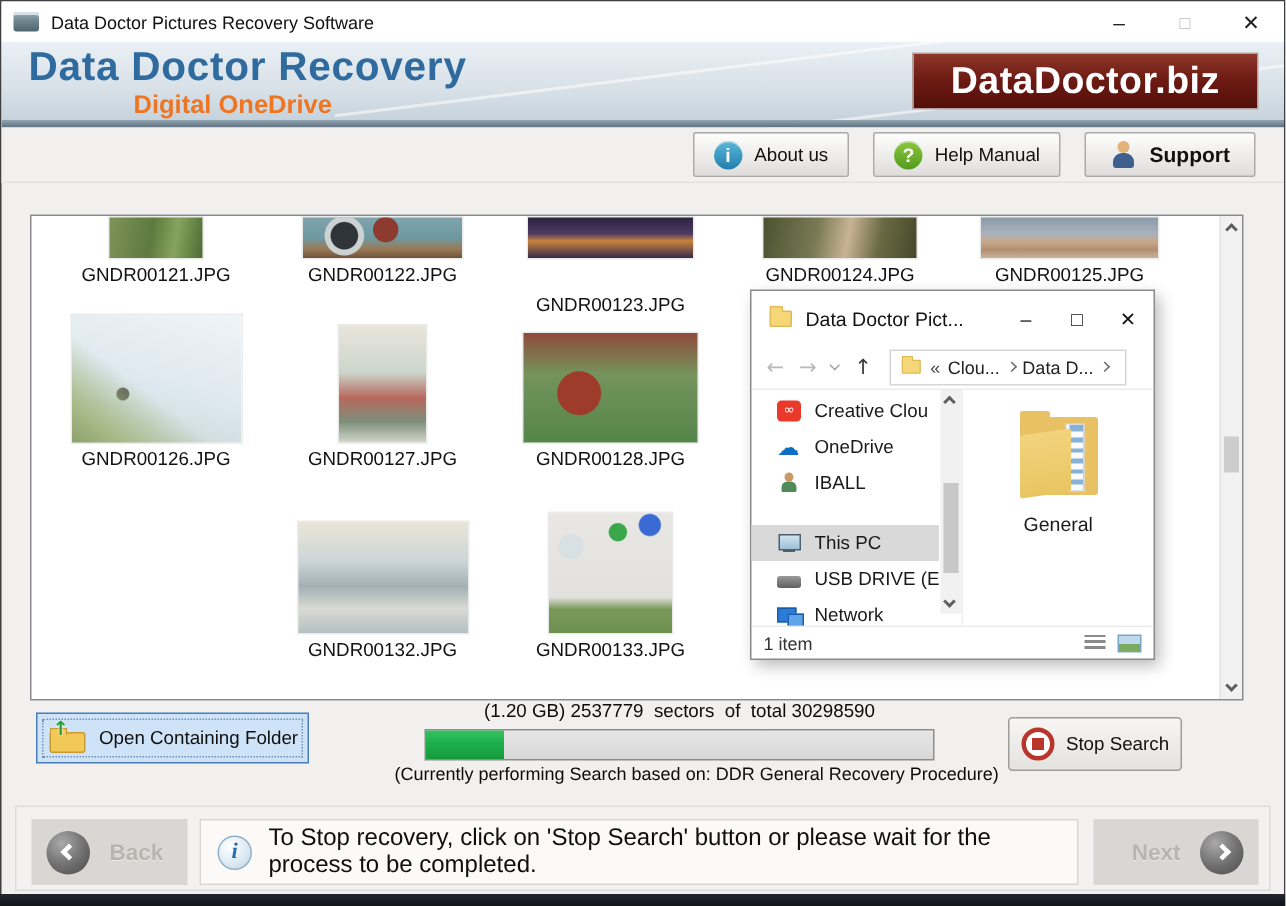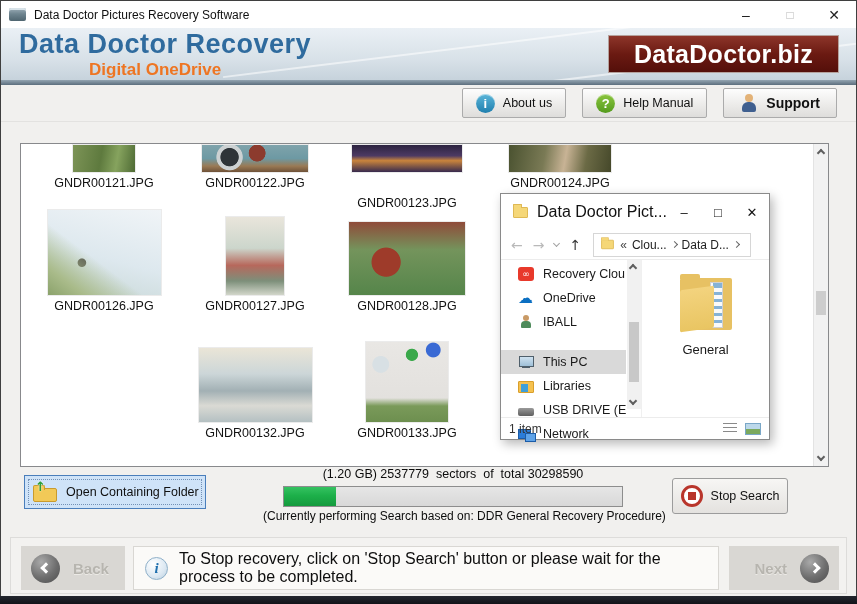--- a/index.html
+++ b/index.html
@@ -105,21 +105,21 @@
 
   
   .explorer { position:absolute; left:500px; top:193px; width:270px; height:247px; background:#fff;
               border:1px solid #8a8a8a; box-shadow:3px 4px 10px rgba(0,0,0,.28); z-index:5; }
   .ex-title { height:36px; display:flex; align-items:center; padding-left:12px; }
   .folder-ic { position:relative; width:15px; height:11px; background:#f5d778; border:1px solid #dfb954;
                border-radius:1px; }
   .folder-ic::before { content:""; position:absolute; left:-1px; top:-4px; width:7px; height:3px;
                        background:#f5d778; border:1px solid #dfb954; border-bottom:none;
                        border-radius:1px 1px 0 0; }
-  .ex-title-text { margin-left:9px; font-size:16px; color:#111; flex:1; }
+  .ex-title-text { margin-left:9px; font-size:13px; color:#111; flex:1; }
   .ex-ctrl { width:34px; height:36px; display:flex; align-items:center; justify-content:center;
              font-size:13px; color:#111; }
   .ex-nav { height:30px; display:flex; align-items:center; padding-left:10px; gap:10px;
             border-bottom:1px solid #ececec; }
   .navarrow { font-size:14px; color:#b9b9b9; font-family:"DejaVu Sans",sans-serif; }
   .navarrow.upb { color:#3a3a3a; }
   .navchev { width:5px; height:5px; border-left:1.5px solid #a2a2a2; border-bottom:1.5px solid #a2a2a2;
              transform:rotate(-45deg); margin-top:-3px; }
   .addr { margin-left:2px; width:158px; height:24px; border:1px solid #d6d6d6; display:flex;
           align-items:center; gap:5px; padding:0 6px; font-size:12px; color:#222; white-space:nowrap; overflow:hidden; }
@@ -284,20 +284,26 @@
           <div class="ph ph3"></div>
         </div>
       <div class="tlabel">GNDR00123.JPG</div>
     </div>
     <div class="thumb rowclip t4">
       <div class="pharea">
           <div class="ph ph4"></div>
         </div>
       <div class="tlabel">GNDR00124.JPG</div>
     </div>
+    <div class="thumb rowclip t5">
+      <div class="pharea">
+          <div class="ph ph5"></div>
+        </div>
+      <div class="tlabel">GNDR00125.JPG</div>
+    </div>
 
     <div class="thumb t6">
       <div class="pharea">
           <div class="ph ph6"></div>
         </div>
       <div class="tlabel">GNDR00126.JPG</div>
     </div>
     <div class="thumb t7">
       <div class="pharea">
           <div class="ph ph7"></div>
@@ -350,37 +356,33 @@
         <span>Clou...</span>
         <span class="crumbsep"></span>
         <span>Data D...</span>
         <span class="crumbsep"></span>
       </div>
     </div>
     <div class="ex-body">
       <div class="ex-side">
         <div class="ex-item">
           <span class="si si-cc">∞</span>
-          <span>Recovery Clou</span>
+          <span>Creative Clou</span>
         </div>
         <div class="ex-item">
           <span class="si si-cloud">☁</span>
           <span>OneDrive</span>
         </div>
         <div class="ex-item">
           <span class="si si-user"></span>
           <span>IBALL</span>
         </div>
         <div class="ex-item selected">
           <span class="si si-pc"></span>
           <span>This PC</span>
-        </div>
-        <div class="ex-item">
-          <span class="si si-lib"></span>
-          <span>Libraries</span>
         </div>
         <div class="ex-item">
           <span class="si si-usb"></span>
           <span>USB DRIVE (E:</span>
         </div>
         <div class="ex-item">
           <span class="si si-net"></span>
           <span>Network</span>
         </div>
         <div class="ex-sscroll">

